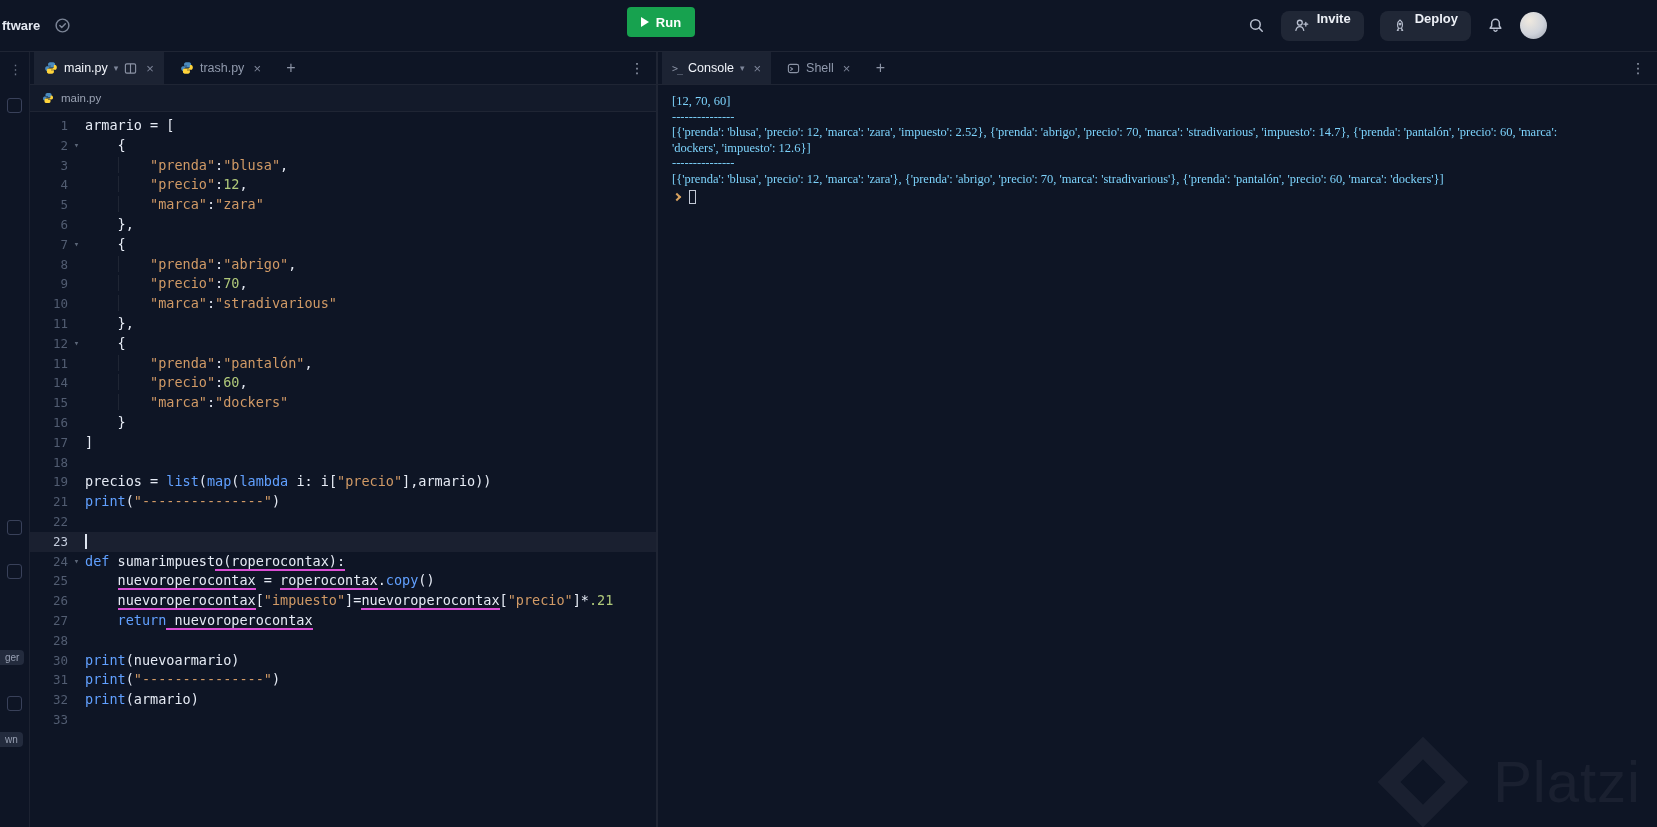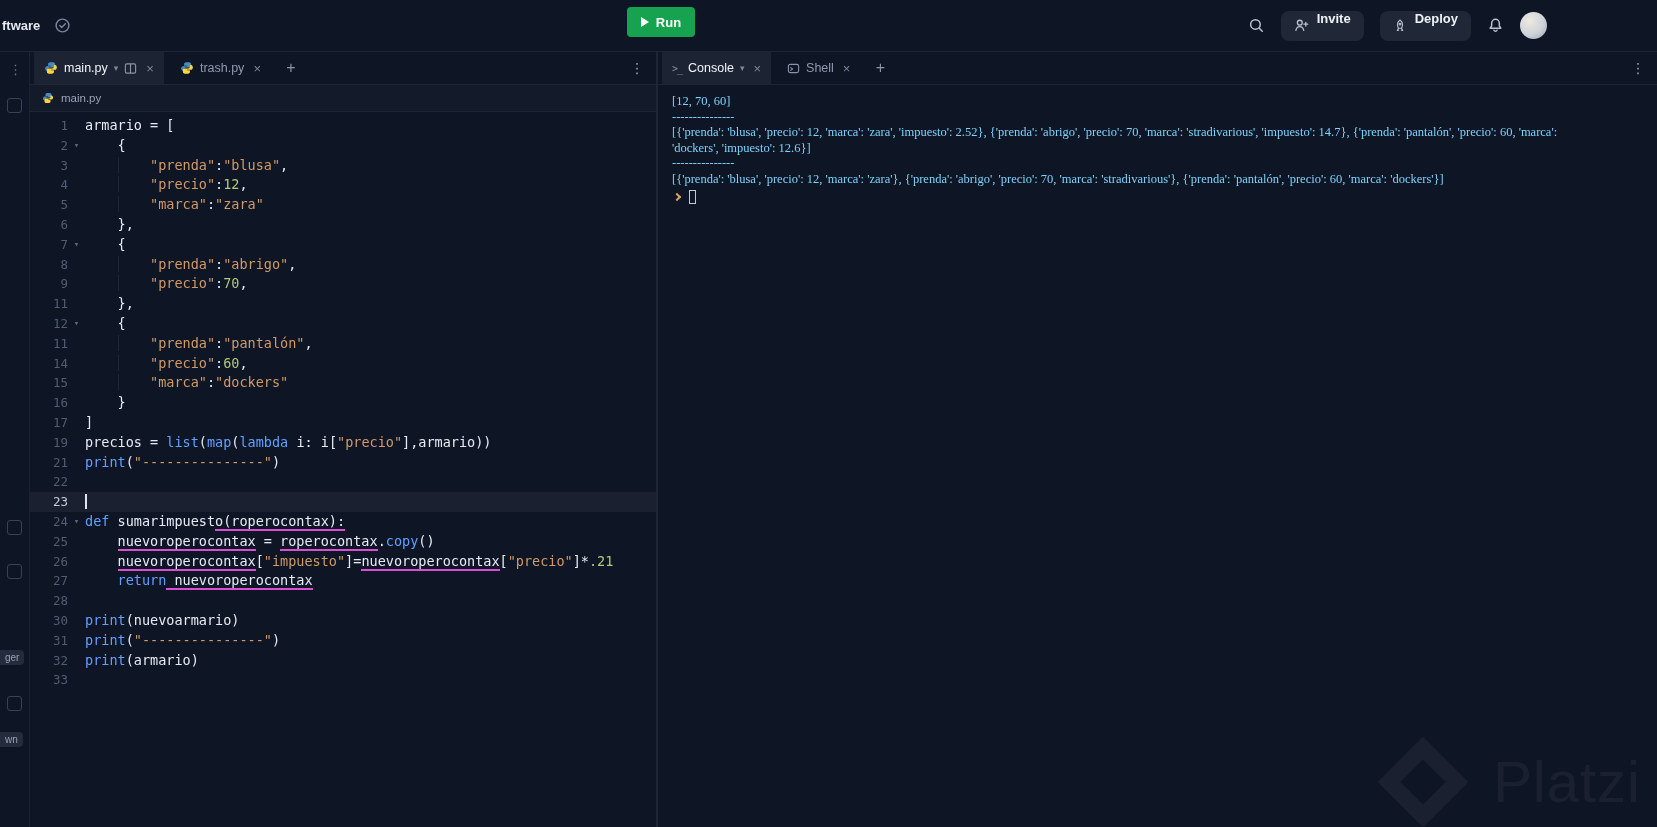--- a/index.html
+++ b/index.html
@@ -209,27 +209,29 @@
       <div>
           <div class="line"><span class="ln">1</span><span class="fold"></span><span class="lc"><span class="tk-p">armario = [</span></span></div>
           <div class="line"><span class="ln">2</span><span class="fold">▾</span><span class="lc"><span class="tk-w">    </span><span class="tk-p">{</span></span></div>
           <div class="line"><span class="ln">3</span><span class="fold"></span><span class="lc"><span class="tk-w">        </span><span class="tk-s">"prenda"</span><span class="tk-p">:</span><span class="tk-s">"blusa"</span><span class="tk-p">,</span></span></div>
           <div class="line"><span class="ln">4</span><span class="fold"></span><span class="lc"><span class="tk-w">        </span><span class="tk-s">"precio"</span><span class="tk-p">:</span><span class="tk-n">12</span><span class="tk-p">,</span></span></div>
           <div class="line"><span class="ln">5</span><span class="fold"></span><span class="lc"><span class="tk-w">        </span><span class="tk-s">"marca"</span><span class="tk-p">:</span><span class="tk-s">"zara"</span></span></div>
           <div class="line"><span class="ln">6</span><span class="fold"></span><span class="lc"><span class="tk-w">    </span><span class="tk-p">},</span></span></div>
           <div class="line"><span class="ln">7</span><span class="fold">▾</span><span class="lc"><span class="tk-w">    </span><span class="tk-p">{</span></span></div>
           <div class="line"><span class="ln">8</span><span class="fold"></span><span class="lc"><span class="tk-w">        </span><span class="tk-s">"prenda"</span><span class="tk-p">:</span><span class="tk-s">"abrigo"</span><span class="tk-p">,</span></span></div>
           <div class="line"><span class="ln">9</span><span class="fold"></span><span class="lc"><span class="tk-w">        </span><span class="tk-s">"precio"</span><span class="tk-p">:</span><span class="tk-n">70</span><span class="tk-p">,</span></span></div>
+          <div class="line"><span class="ln">10</span><span class="fold"></span><span class="lc"><span class="tk-w">        </span><span class="tk-s">"marca"</span><span class="tk-p">:</span><span class="tk-s">"stradivarious"</span></span></div>
           <div class="line"><span class="ln">11</span><span class="fold"></span><span class="lc"><span class="tk-w">    </span><span class="tk-p">},</span></span></div>
           <div class="line"><span class="ln">12</span><span class="fold">▾</span><span class="lc"><span class="tk-w">    </span><span class="tk-p">{</span></span></div>
           <div class="line"><span class="ln">11</span><span class="fold"></span><span class="lc"><span class="tk-w">        </span><span class="tk-s">"prenda"</span><span class="tk-p">:</span><span class="tk-s">"pantalón"</span><span class="tk-p">,</span></span></div>
           <div class="line"><span class="ln">14</span><span class="fold"></span><span class="lc"><span class="tk-w">        </span><span class="tk-s">"precio"</span><span class="tk-p">:</span><span class="tk-n">60</span><span class="tk-p">,</span></span></div>
           <div class="line"><span class="ln">15</span><span class="fold"></span><span class="lc"><span class="tk-w">        </span><span class="tk-s">"marca"</span><span class="tk-p">:</span><span class="tk-s">"dockers"</span></span></div>
           <div class="line"><span class="ln">16</span><span class="fold"></span><span class="lc"><span class="tk-w">    </span><span class="tk-p">}</span></span></div>
           <div class="line"><span class="ln">17</span><span class="fold"></span><span class="lc"><span class="tk-p">]</span></span></div>
+          <div class="line"><span class="ln">18</span><span class="fold"></span><span class="lc"></span></div>
           <div class="line"><span class="ln">19</span><span class="fold"></span><span class="lc"><span class="tk-p">precios = </span><span class="tk-k">list</span><span class="tk-p">(</span><span class="tk-k">map</span><span class="tk-p">(</span><span class="tk-k">lambda</span><span class="tk-p"> i: i[</span><span class="tk-s">"precio"</span><span class="tk-p">],armario))</span></span></div>
           <div class="line"><span class="ln">21</span><span class="fold"></span><span class="lc"><span class="tk-k">print</span><span class="tk-p">(</span><span class="tk-s">"---------------"</span><span class="tk-p">)</span></span></div>
           <div class="line"><span class="ln">22</span><span class="fold"></span><span class="lc"></span></div>
           <div class="line cur"><span class="ln">23</span><span class="fold"></span><span class="lc"><span class="caret"></span></span></div>
           <div class="line"><span class="ln">24</span><span class="fold">▾</span><span class="lc"><span class="tk-k">def </span><span class="tk-p">sumarimpuest</span><span class="tk-p ul">o(roperocontax):</span></span></div>
           <div class="line"><span class="ln">25</span><span class="fold"></span><span class="lc"><span class="tk-w">    </span><span class="tk-p ul">nuevoroperocontax</span><span class="tk-p"> = </span><span class="tk-p ul">roperocontax</span><span class="tk-p">.</span><span class="tk-k">copy</span><span class="tk-p">()</span></span></div>
           <div class="line"><span class="ln">26</span><span class="fold"></span><span class="lc"><span class="tk-w">    </span><span class="tk-p ul">nuevoroperocontax</span><span class="tk-p">[</span><span class="tk-s">"impuesto"</span><span class="tk-p">]=</span><span class="tk-p ul">nuevoroperocontax</span><span class="tk-p">[</span><span class="tk-s">"precio"</span><span class="tk-p">]*</span><span class="tk-n">.21</span></span></div>
           <div class="line"><span class="ln">27</span><span class="fold"></span><span class="lc"><span class="tk-w">    </span><span class="tk-k">return</span><span class="tk-p ul"> nuevoroperocontax</span></span></div>
           <div class="line"><span class="ln">28</span><span class="fold"></span><span class="lc"></span></div>
           <div class="line"><span class="ln">30</span><span class="fold"></span><span class="lc"><span class="tk-k">print</span><span class="tk-p">(nuevoarmario)</span></span></div>

